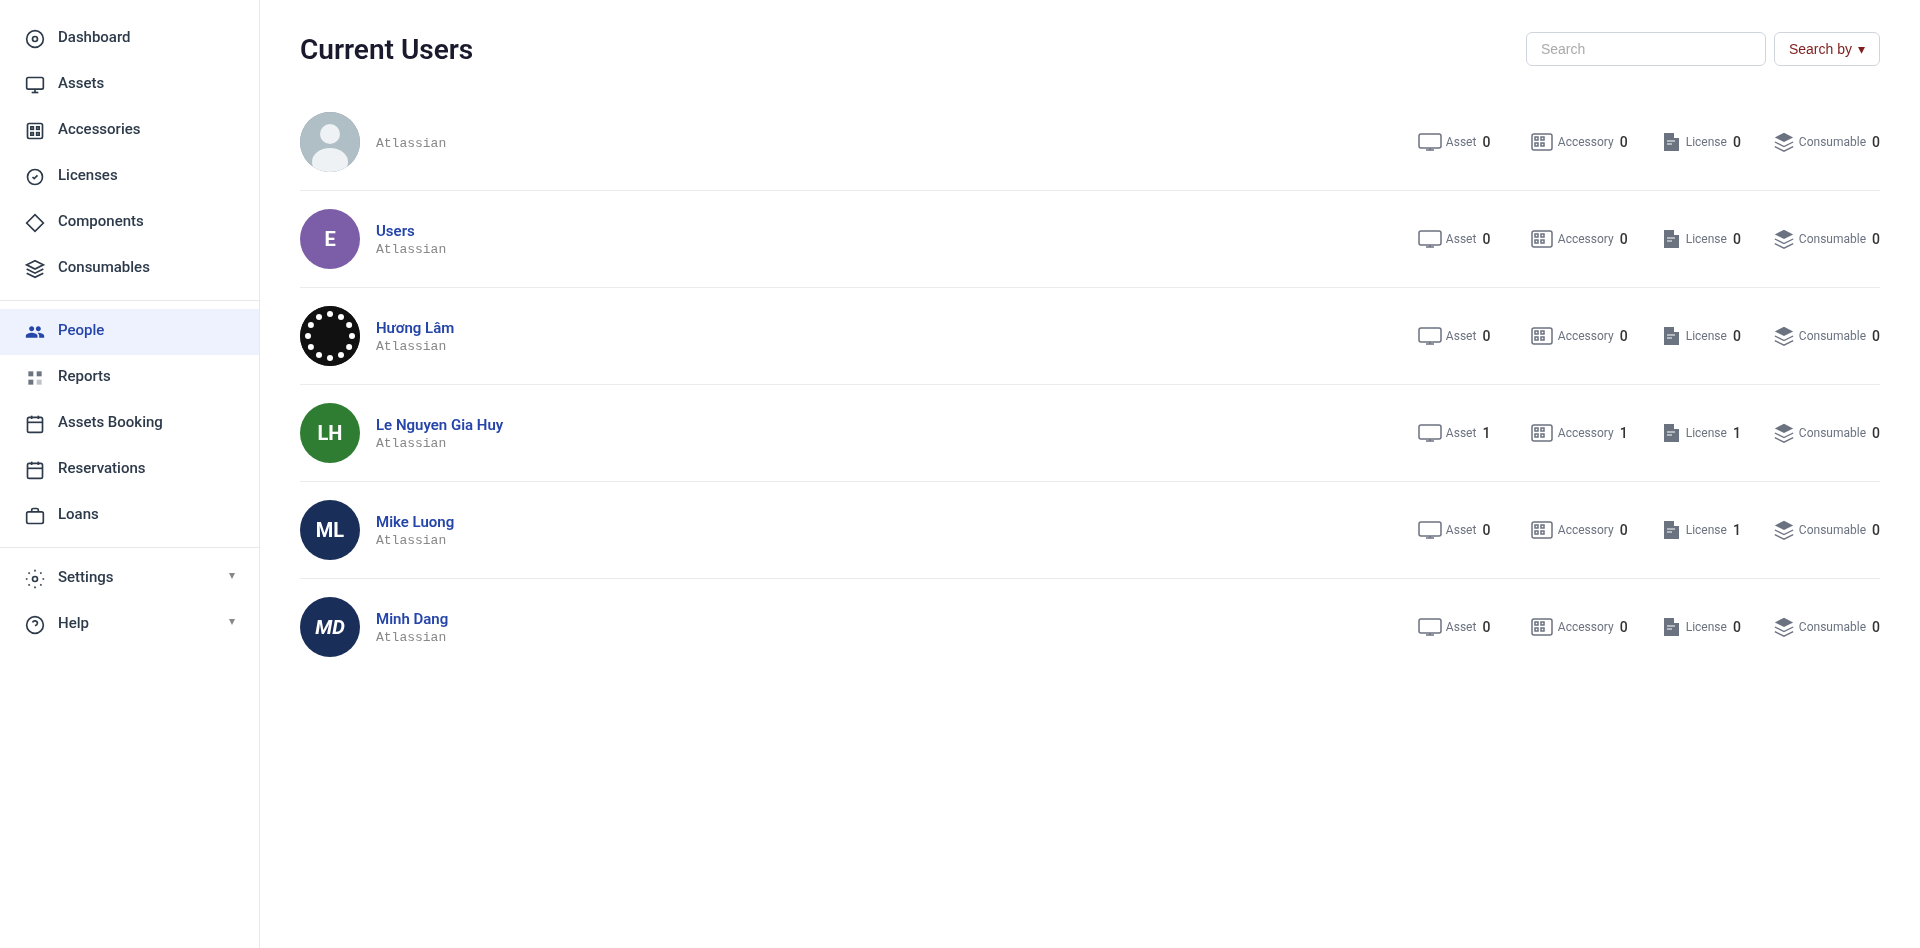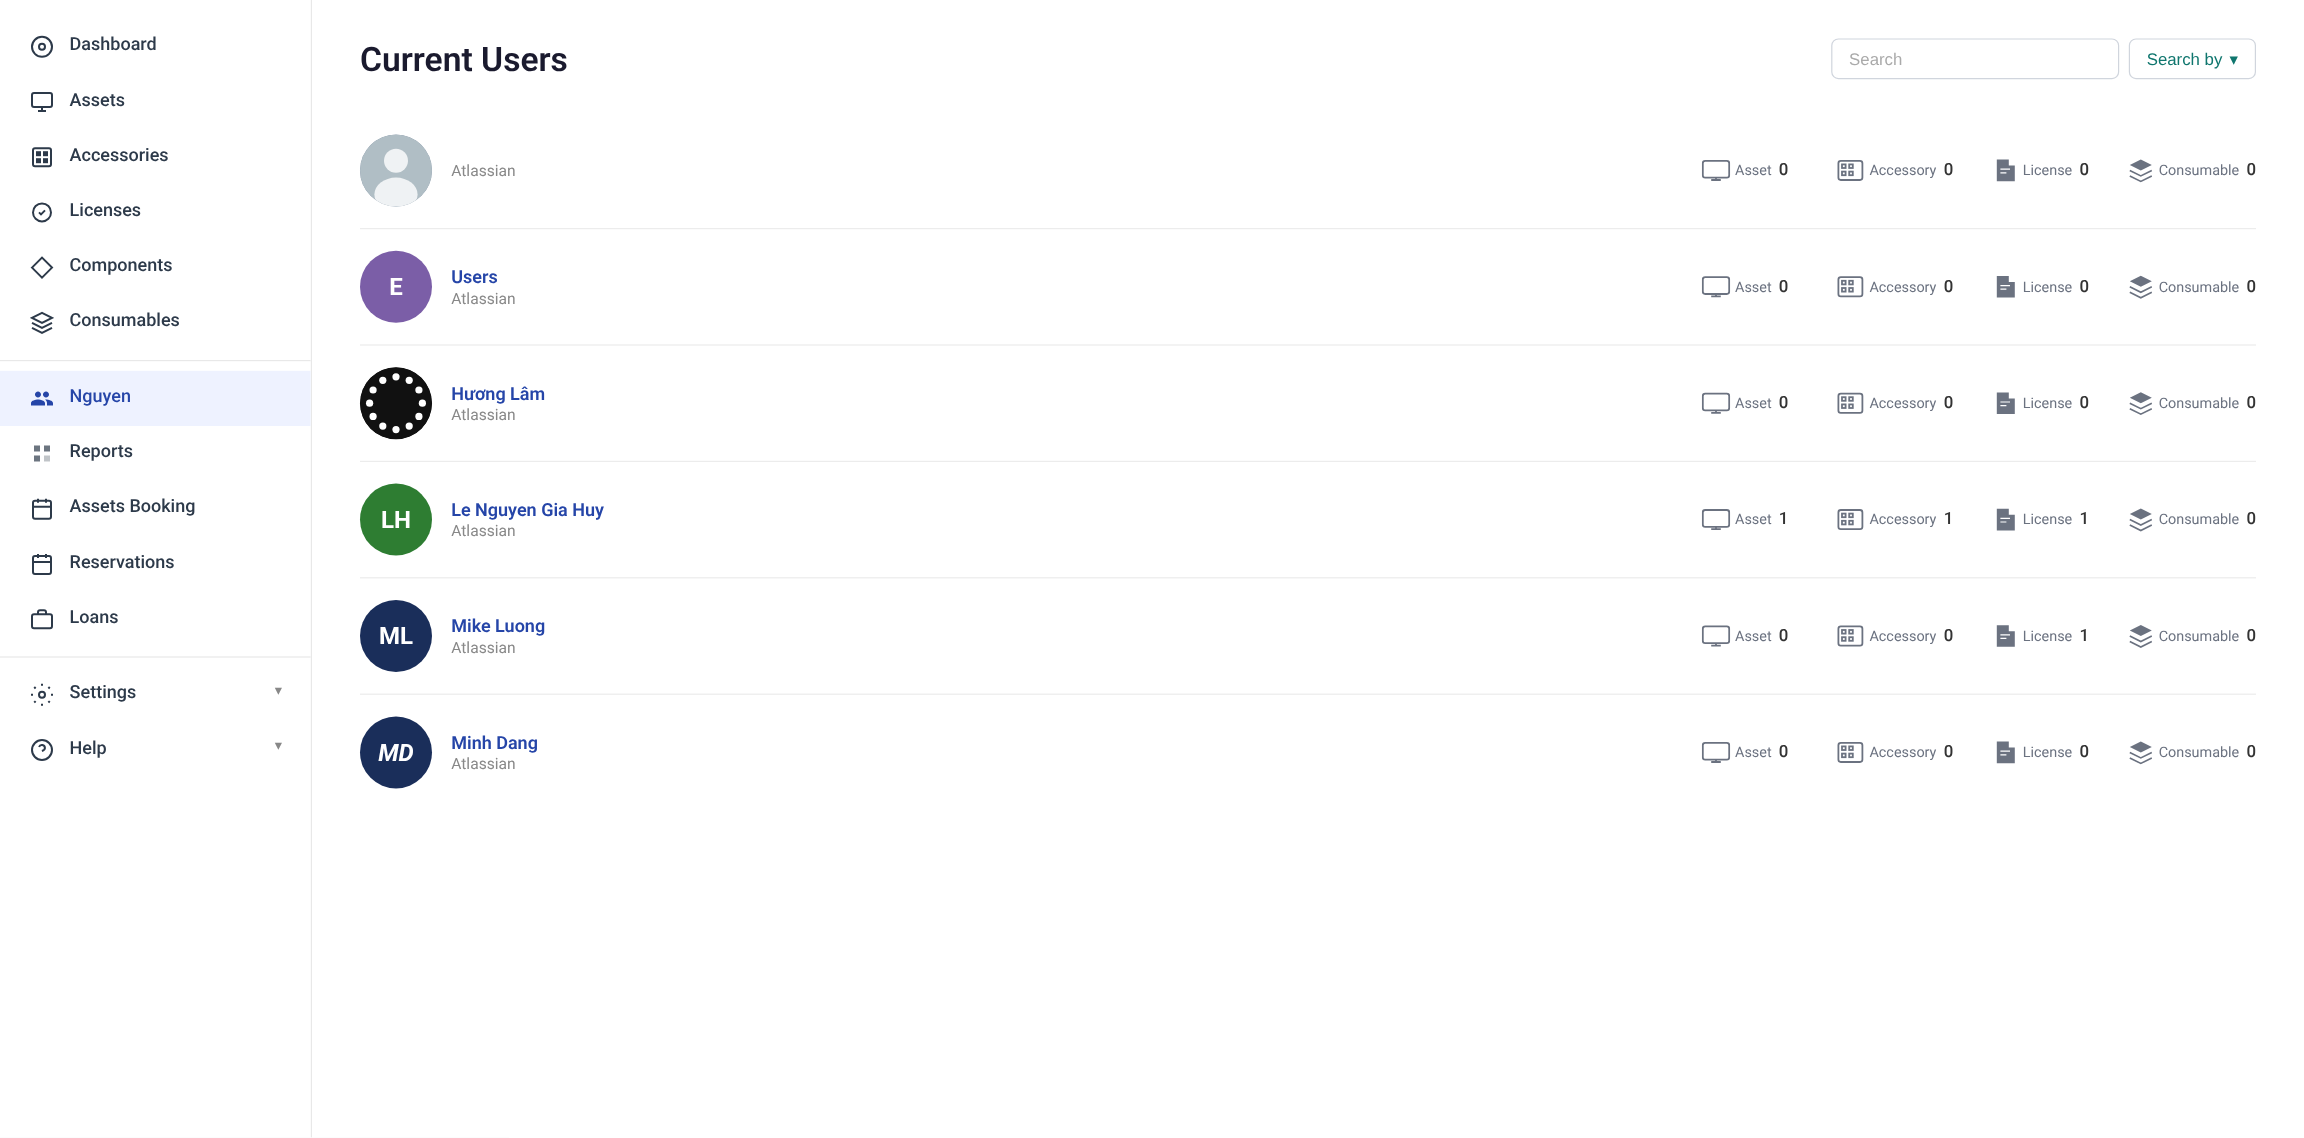--- a/index.html
+++ b/index.html
@@ -73,21 +73,21 @@
     .search-by-btn {
       display: flex;
       align-items: center;
       gap: 6px;
       border: 1px solid #d0d5dd;
       border-radius: 6px;
       padding: 8px 14px;
       font-size: 14px;
       background: #fff;
       cursor: pointer;
-      color: #0f766e;
+      color: #7f1d1d;
       white-space: nowrap;
     }
 
     
     .user-list { width: 100%; }
     .user-row {
       display: flex;
       align-items: center;
       padding: 18px 0;
       border-bottom: 1px solid #ececec;
@@ -102,21 +102,21 @@
       align-items: center;
       justify-content: center;
       font-size: 20px;
       font-weight: 700;
       color: #fff;
       flex-shrink: 0;
       overflow: hidden;
     }
     .user-info { flex: 1; min-width: 180px; }
     .user-name { color: #2545a8; font-weight: 600; font-size: 15px; cursor: pointer; }
-    .user-company { color: #888; font-size: 13px; margin-top: 2px; }
+    .user-company { color: #888; font-size: 13px; margin-top: 2px; font-family: Liberation Mono, monospace; }
 
     .stats-group {
       display: flex;
       gap: 32px;
       align-items: center;
       flex: 2;
       justify-content: flex-end;
     }
     .stat-item {
       display: flex;
@@ -195,21 +195,21 @@
       </span>
       <span>Consumables</span>
     </div>
     <hr class="sidebar-divider">
     <div class="sidebar-item active">
       <span class="icon">
         <svg width="20" height="20" viewBox="0 0 24 24" fill="currentColor">
           <path d="M16 11c1.66 0 2.99-1.34 2.99-3S17.66 5 16 5c-1.66 0-3 1.34-3 3s1.34 3 3 3zm-8 0c1.66 0 2.99-1.34 2.99-3S9.66 5 8 5C6.34 5 5 6.34 5 8s1.34 3 3 3zm0 2c-2.33 0-7 1.17-7 3.5V19h14v-2.5c0-2.33-4.67-3.5-7-3.5zm8 0c-.29 0-.62.02-.97.05 1.16.84 1.97 1.97 1.97 3.45V19h6v-2.5c0-2.33-4.67-3.5-7-3.5z"></path>
         </svg>
       </span>
-      <span>Nguyen</span>
+      <span>People</span>
     </div>
     <div class="sidebar-item">
       <span class="icon">
         <svg width="20" height="20" viewBox="0 0 24 24" fill="none" stroke="currentColor" stroke-width="2">
           <path d="M4 4h6v6H4z" fill="currentColor" stroke="none" opacity="0.7"></path>
           <path d="M14 4h6v6h-6z" fill="currentColor" stroke="none" opacity="0.7"></path>
           <path d="M4 14h6v6H4z" fill="currentColor" stroke="none" opacity="0.7"></path>
           <path d="M14 14h6v6h-6z" fill="currentColor" stroke="none" opacity="0.3"></path>
         </svg>
       </span>

